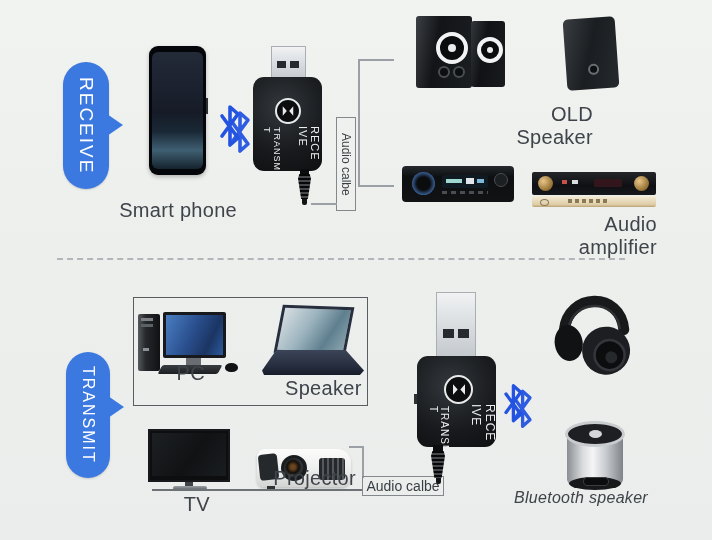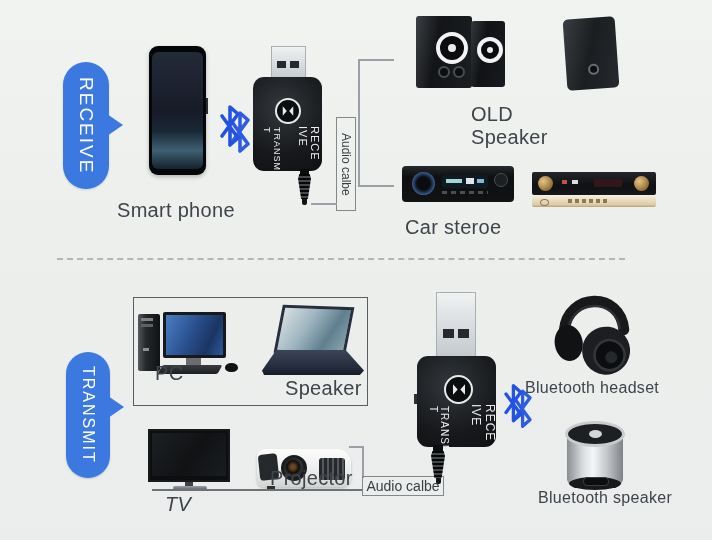--- a/index.html
+++ b/index.html
@@ -1,20 +1,20 @@
 <!DOCTYPE html>
 <html><head>
 <meta charset="utf-8">
 <style>
   html,body{margin:0;padding:0;}
   #screen{position:relative;width:712px;height:540px;overflow:hidden;
     background:linear-gradient(180deg,#f1f3f1 0%,#edefed 45%,#eaedeb 100%);
     font-family:"Liberation Sans",sans-serif;}
   .abs{position:absolute;}
-  .lbl{position:absolute;color:#3f444a;font-size:20px;text-align:left;letter-spacing:.3px;}
+  .lbl{position:absolute;color:#3f444a;font-size:20px;text-align:right;letter-spacing:.3px;}
   .lbl-sm{font-size:16px;}
   .ln{position:absolute;background:#9aa0a5;}
   
   .bubble{position:absolute;background:#3b79e1;border-radius:24px;display:flex;
     align-items:center;justify-content:center;box-shadow:0 1px 2px rgba(0,0,0,.15);}
   .bubble .vt{writing-mode:vertical-rl;color:#fff;letter-spacing:2px;}
   .tail{position:absolute;width:0;height:0;border-top:11px solid transparent;
     border-bottom:11px solid transparent;border-left:16px solid #3b79e1;}
   
   .cable-box{position:absolute;border:1px solid #83888d;color:#393e44;
@@ -116,35 +116,35 @@
   <div class="abs" style="left:402px;top:166px;width:112px;height:36px;border-radius:4px;background:linear-gradient(180deg,#26292d 0%,#0d0f11 30%,#101214 100%);">
     <span class="abs" style="left:10px;top:6px;width:23px;height:23px;border-radius:50%;background:radial-gradient(circle,#0a0c0e 40%,#3f6aa8 75%,#16293f 100%);"></span>
     <span class="abs" style="left:40px;top:9px;width:46px;height:13px;background:#0f1a22;border-radius:2px;">
       <span class="abs" style="left:4px;top:4px;width:16px;height:4px;background:#9fd8d0;"></span>
       <span class="abs" style="left:24px;top:3px;width:8px;height:6px;background:#dfe5e8;"></span>
       <span class="abs" style="left:35px;top:4px;width:7px;height:4px;background:#7fb8d8;"></span>
     </span>
     <span class="abs" style="left:40px;top:25px;width:46px;height:3px;background:repeating-linear-gradient(90deg,#4a4e52 0 5px,#101214 5px 9px);"></span>
     <span class="abs" style="left:92px;top:7px;width:12px;height:12px;border-radius:50%;background:#1d2023;border:1px solid #4a4e52;"></span>
   </div>
-  <div class="lbl" style="left:405px;top:216px;width:104px;">Car steroe</div>
 
   <div class="abs" style="left:532px;top:170px;width:124px;height:38px;">
     <span class="abs" style="left:0;top:2px;width:124px;height:23px;border-radius:2px;background:linear-gradient(180deg,#232528 0%,#0e1013 60%,#16181b 100%);">
       <span class="abs" style="left:6px;top:4px;width:15px;height:15px;border-radius:50%;background:radial-gradient(circle at 35% 35%,#e8c48a,#93702f 70%);"></span>
       <span class="abs" style="left:102px;top:4px;width:15px;height:15px;border-radius:50%;background:radial-gradient(circle at 35% 35%,#e8c48a,#93702f 70%);"></span>
       <span class="abs" style="left:30px;top:8px;width:5px;height:4px;background:#c4514a;"></span>
       <span class="abs" style="left:40px;top:8px;width:6px;height:4px;background:#d8dde0;"></span>
       <span class="abs" style="left:62px;top:7px;width:28px;height:8px;background:#33151c;border-radius:1px;"></span>
     </span>
     <span class="abs" style="left:0;top:26px;width:124px;height:11px;border-radius:2px;background:linear-gradient(180deg,#f5ecd9 0%,#ddcba4 80%,#b9a174 100%);">
       <span class="abs" style="left:36px;top:3px;width:40px;height:4px;background:repeating-linear-gradient(90deg,#8a7a55 0 4px,#e8dcbd 4px 7px);"></span>
       <span class="abs" style="left:8px;top:3px;width:7px;height:5px;border-radius:50%;border:1px solid #8a7a55;"></span>
     </span>
   </div>
+  <div class="lbl" style="left:525px;top:213px;width:132px;">Audio amplifier</div>
 
   <div class="abs" style="left:57px;top:258px;width:568px;border-top:2px dashed #b2b6ba;"></div>
 
   <div class="bubble" style="left:66px;top:352px;width:44px;height:126px;">
     <span class="vt" style="font-size:16px;">TRANSMIT</span>
     <span class="tail" style="left:42px;top:44px;"></span>
   </div>
 
   <div class="box-outline" style="left:133px;top:297px;width:233px;height:107px;"></div>
 
@@ -170,21 +170,21 @@
   </div>
   <div class="lbl" style="left:285px;top:377px;width:76px;">Speaker</div>
 
   <div class="abs" style="left:148px;top:429px;width:82px;height:62px;">
     <span class="abs" style="left:0;top:0;width:82px;height:53px;background:#0c0e10;border:2px solid #17191c;box-sizing:border-box;">
       <span style="position:absolute;left:2px;top:2px;right:2px;bottom:4px;background:linear-gradient(125deg,#1d2023 0%,#101214 55%,#1a1d20 100%);"></span>
     </span>
     <span class="abs" style="left:37px;top:53px;width:8px;height:5px;background:#3e4246;"></span>
     <span class="abs" style="left:25px;top:57px;width:34px;height:4px;background:linear-gradient(180deg,#9aa0a5,#5d6165);border-radius:2px;"></span>
   </div>
-  <div class="lbl" style="left:165px;top:493px;width:45px;font-style:italic;">TV</div>
+  <div class="lbl" style="left:165px;top:493px;width:45px;">TV</div>
 
   <div class="abs" style="left:257px;top:446px;width:94px;height:46px;">
     <span class="abs" style="left:0;top:3px;width:94px;height:38px;border-radius:8px 14px 10px 8px;background:linear-gradient(180deg,#fcfcfb 0%,#eceded 55%,#d2d4d2 100%);box-shadow:0 2px 3px rgba(0,0,0,.18);"></span>
     <span class="abs" style="left:2px;top:8px;width:19px;height:26px;background:#26292c;border-radius:4px;transform:rotate(-6deg);"></span>
     <span class="abs" style="left:24px;top:9px;width:26px;height:26px;border-radius:50%;border:3px solid #1a1d20;background:radial-gradient(circle at 45% 45%,#6a4520 14%,#140f0a 38%,#33373b 58%,#0c0e10 78%);box-sizing:border-box;"></span>
     <span class="abs" style="left:62px;top:12px;width:26px;height:22px;border-radius:3px;background:repeating-linear-gradient(90deg,#26292c 0 3px,#55595d 3px 5px);"></span>
     <span class="abs" style="left:10px;top:40px;width:8px;height:4px;background:#2e3134;"></span>
   </div>
   <div class="lbl" style="left:270px;top:467px;width:86px;">Projector</div>
 
@@ -225,26 +225,25 @@
   <svg class="abs" style="left:552px;top:272px;" width="84" height="108" viewBox="0 0 84 108">
     <g transform="rotate(7 42 54)">
       <path d="M13 62 C12 24 64 16 72 54" stroke="#17191b" stroke-width="11" fill="none" stroke-linecap="round"></path>
       <path d="M17 60 C17 30 61 23 68 54" stroke="#2e3134" stroke-width="2.5" fill="none"></path>
       <ellipse cx="19" cy="74" rx="14" ry="18" fill="#101214" transform="rotate(-16 19 74)"></ellipse>
       <circle cx="57" cy="77" r="24" fill="#1c1e21"></circle>
       <circle cx="61" cy="81" r="15" fill="#0b0d0f" stroke="#33373b" stroke-width="2.5"></circle>
       <circle cx="63" cy="83" r="6" fill="#26292c"></circle>
     </g>
   </svg>
-  <div class="lbl lbl-sm" style="left:525px;top:379px;width:142px;">Bluetooth headset</div>
 
   <div class="abs" style="left:565px;top:421px;width:60px;height:70px;">
     <span class="abs" style="left:2px;top:12px;width:56px;height:52px;border-radius:6px;background:linear-gradient(90deg,#898d91 0%,#d9dcde 28%,#f4f5f6 46%,#c6cacd 70%,#7f8periodic387 100%);background:linear-gradient(90deg,#898d91 0%,#d9dcde 28%,#f4f5f6 46%,#c6cacd 70%,#7f8387 100%);"></span>
     <span class="abs" style="left:0;top:0;width:60px;height:26px;border-radius:50%;background:#1d1f22;border:3px solid #c9ccce;box-sizing:border-box;">
       <span class="abs" style="left:21px;top:6px;width:13px;height:8px;border-radius:50%;background:#d4d7d9;"></span>
     </span>
     <span class="abs" style="left:4px;top:56px;width:52px;height:13px;border-radius:50%;background:#17191b;"></span>
     <span class="abs" style="left:18px;top:56px;width:24px;height:7px;border-radius:4px;background:#0b0d0f;border:1px solid #3a3d40;"></span>
   </div>
-  <div class="lbl lbl-sm" style="left:538px;top:489px;width:144px;">Bluetooth speaker</div>
+  <div class="lbl lbl-sm" style="left:504px;top:489px;width:144px;font-style:italic;">Bluetooth speaker</div>
 
 
 </div>
 
 </body></html>

